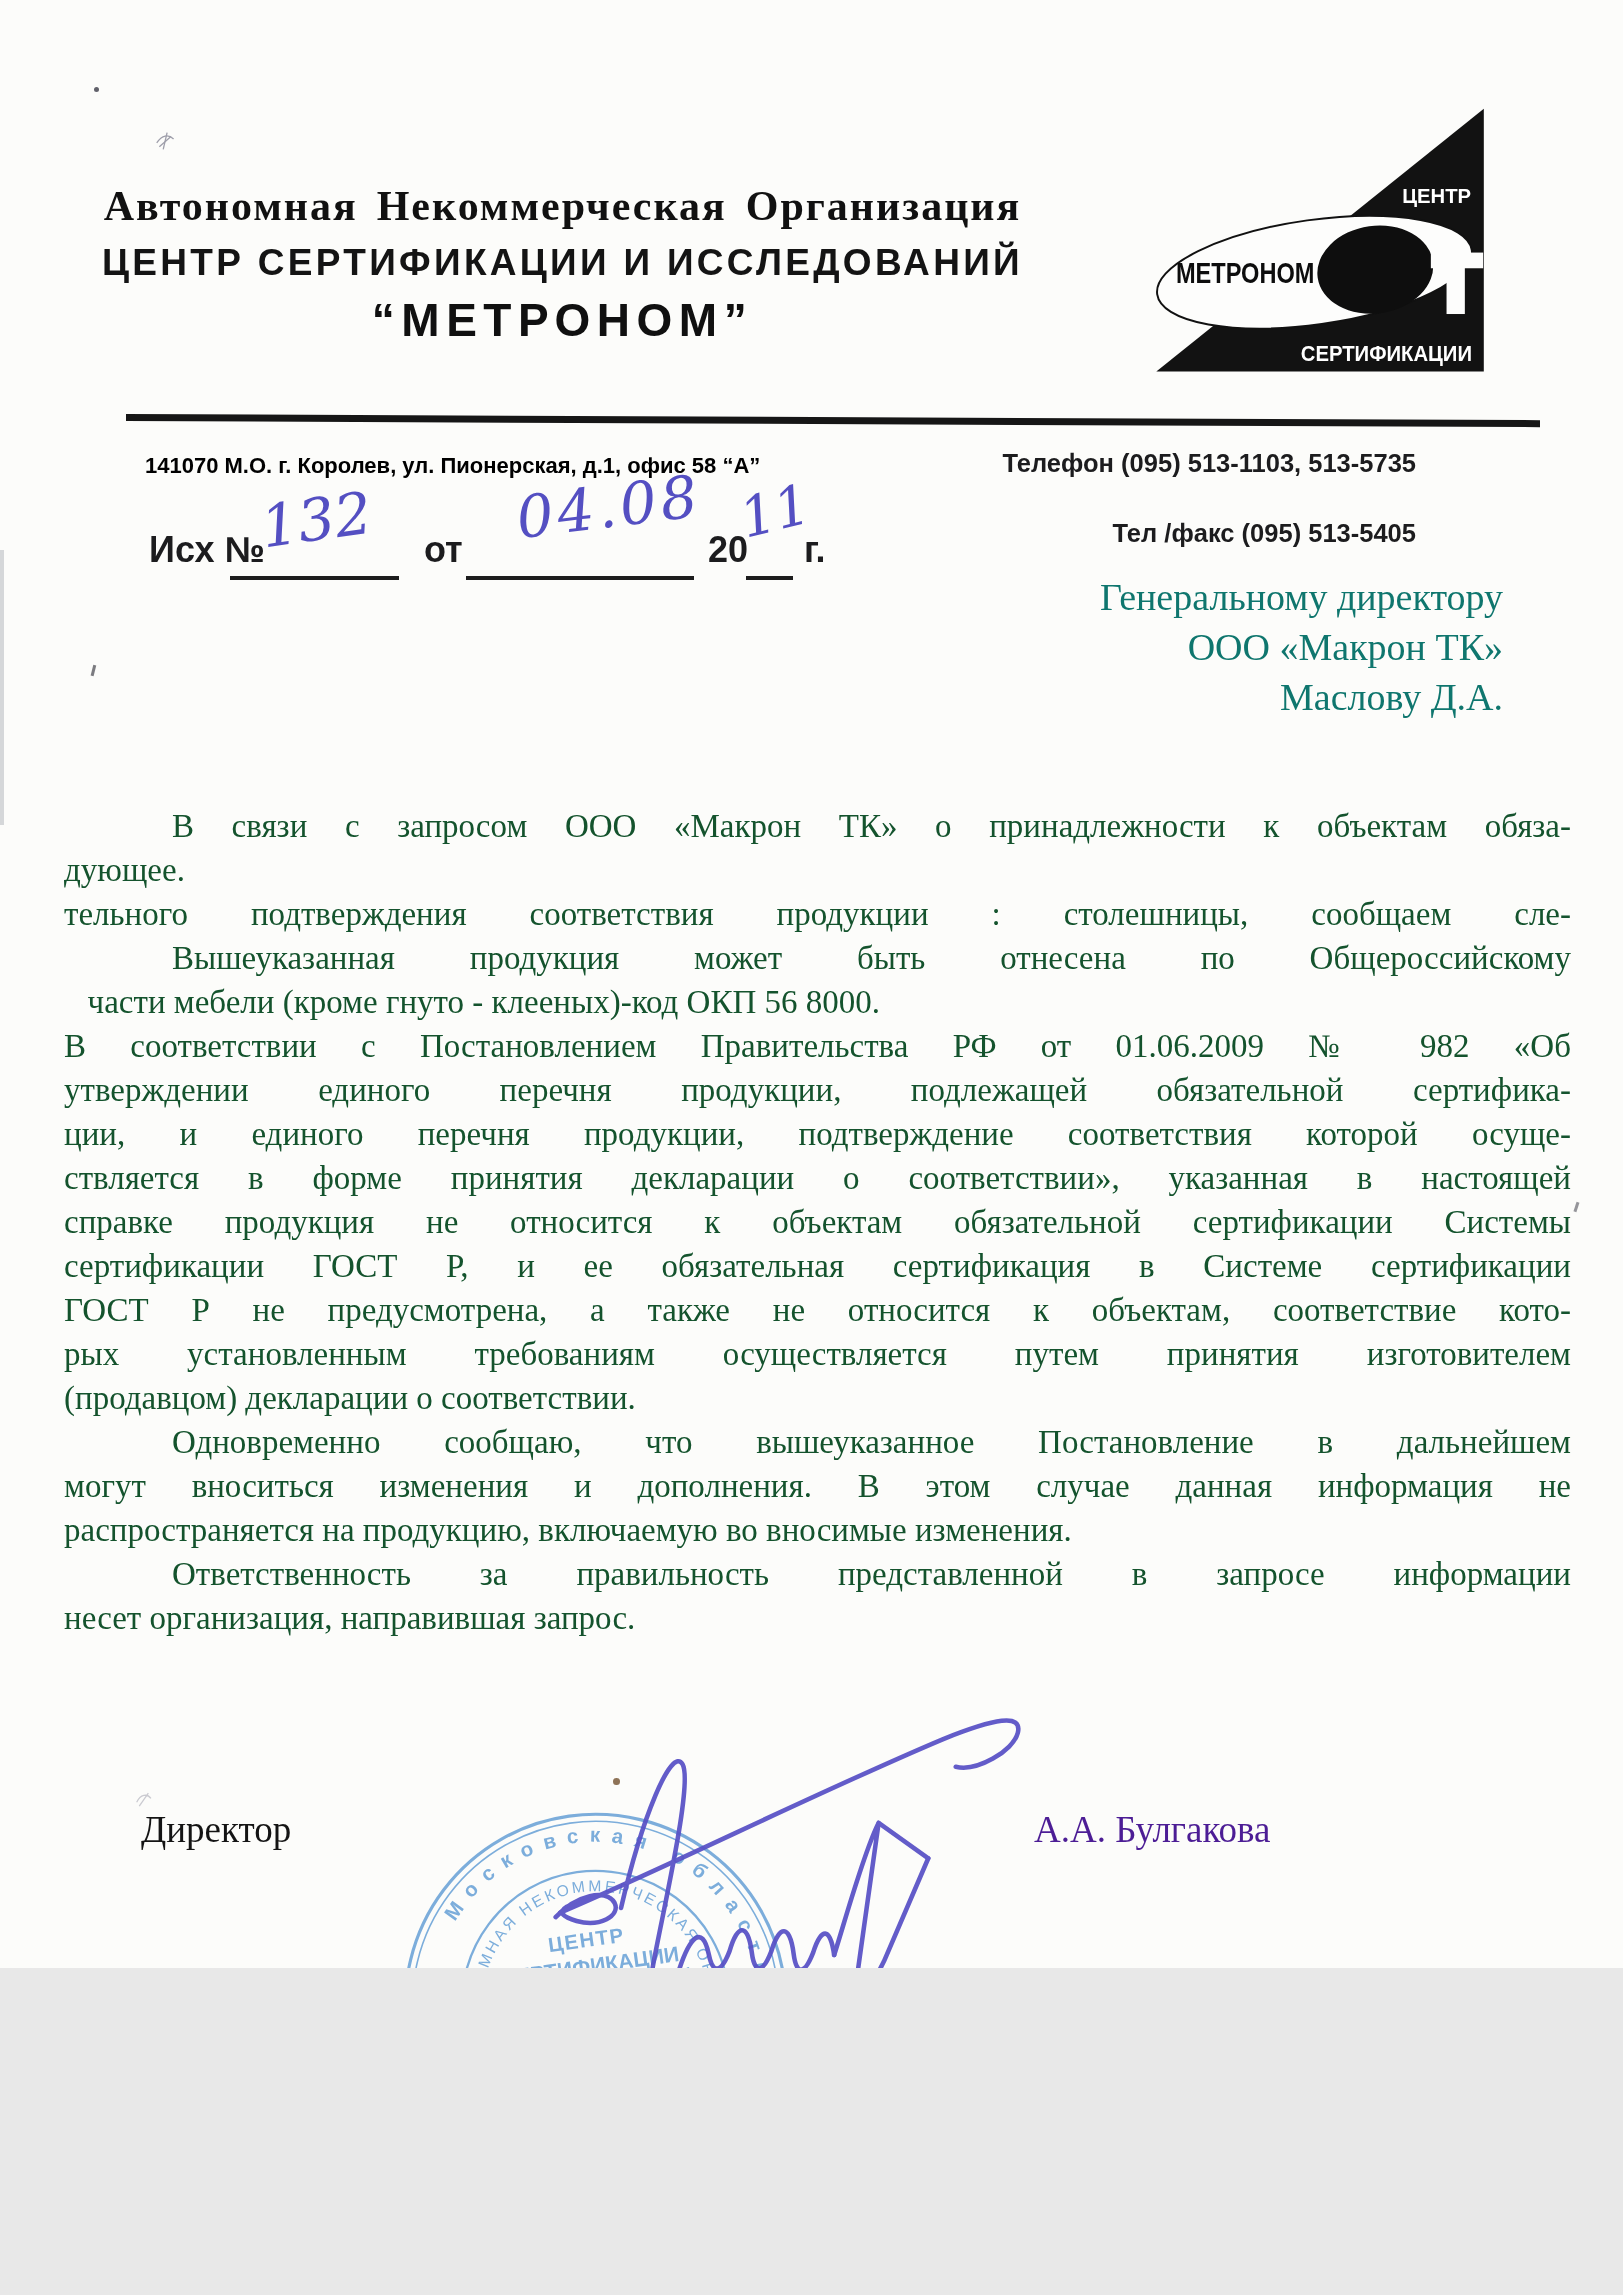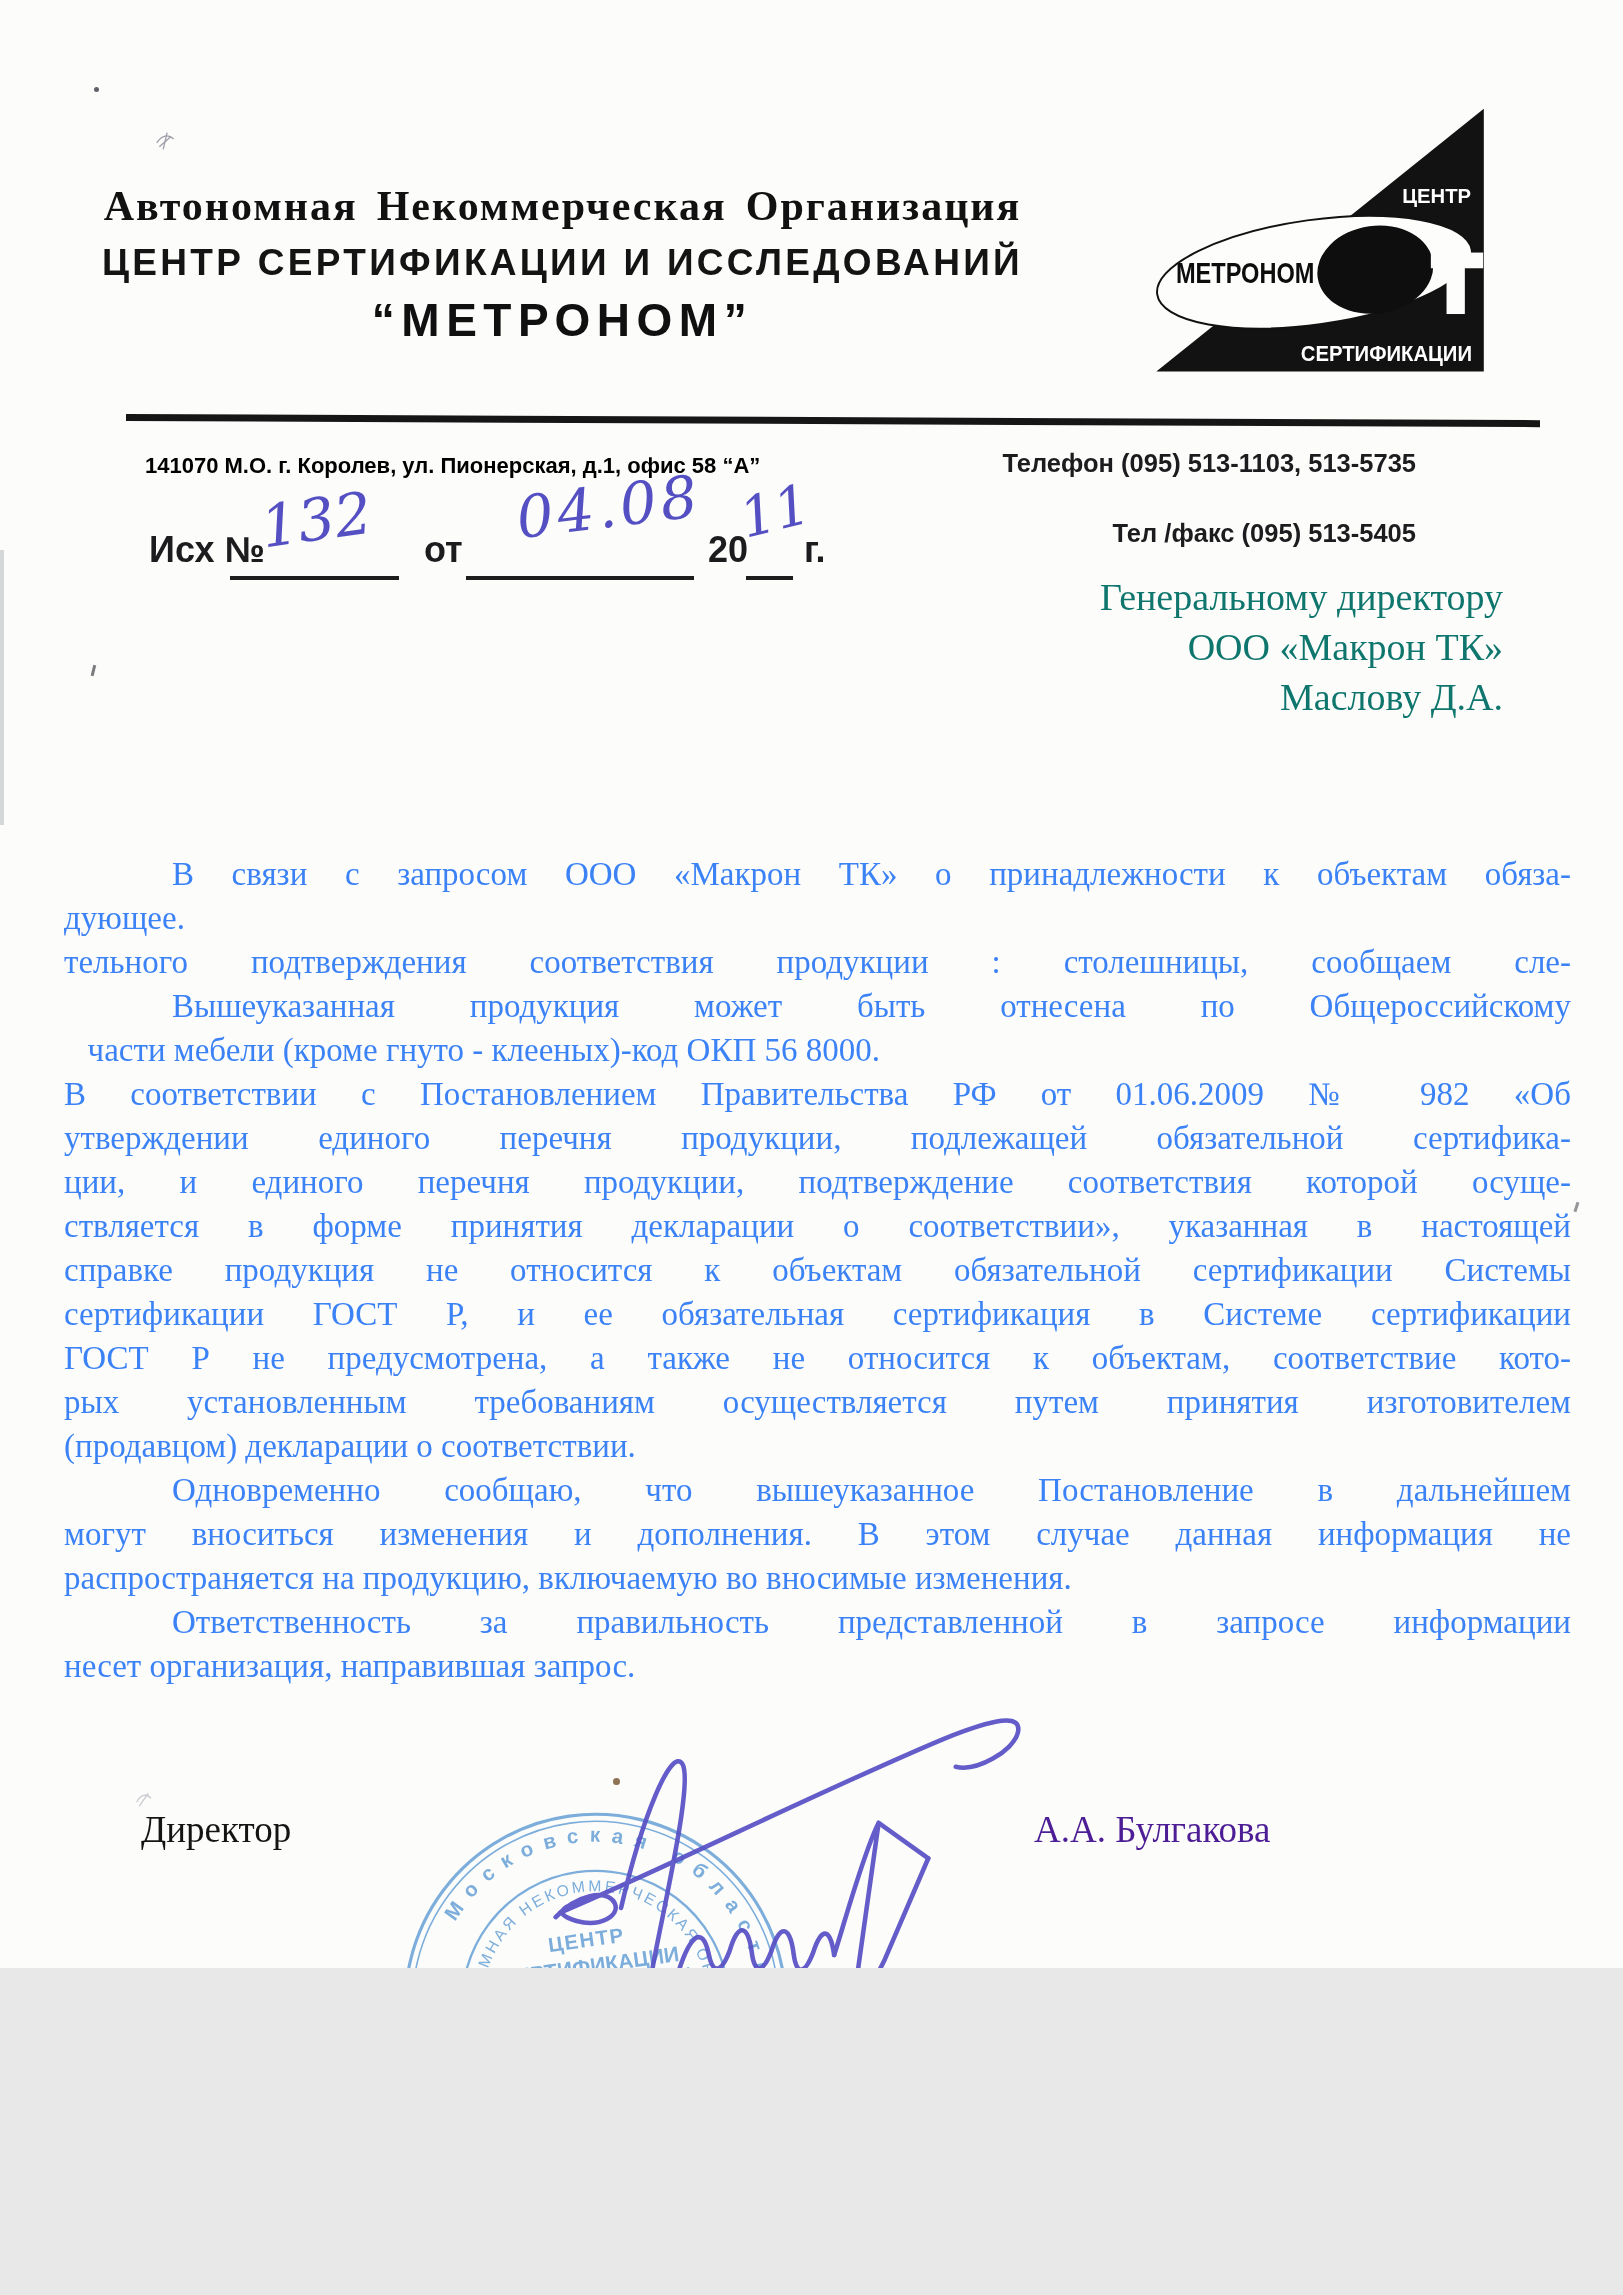--- a/index.html
+++ b/index.html
@@ -25,21 +25,21 @@
   .refline{position:absolute;left:0;top:0;width:1623px;height:0;}
   .ref-label{position:absolute;font-family:"Liberation Sans",sans-serif;font-weight:bold;
              font-size:36px;color:#1c1c1e;top:529px;}
   .ref-ul{position:absolute;height:3.9px;background:#1d1d1d;top:576px;}
   .hw{position:absolute;font-family:"DejaVu Serif",serif;font-style:italic;
       color:#544fc2;z-index:4;}
   
   .recipient{position:absolute;right:120px;top:572px;text-align:right;font-size:38px;
              line-height:50px;color:#0f766e;}
   
-  .body-text{position:absolute;left:64px;top:852px;width:1507px;font-size:33px;color:#3b82f6;}
+  .body-text{position:absolute;left:64px;top:804px;width:1507px;font-size:33px;color:#14532d;}
   .bl{width:100%;height:44px;line-height:44px;text-align:justify;text-align-last:justify;
       box-sizing:border-box;}
   .bl.ind{padding-left:108px;}
   .bl.pad{padding-left:23.6px;}
   .bl.end{text-align-last:left;}
   
   .sig-role{position:absolute;left:141px;top:1808px;font-size:37px;color:#141414;}
   .sig-name{position:absolute;left:1034px;top:1808px;font-size:37px;color:#4c1d95;}
   .stamp-box{position:absolute;left:399px;top:1808px;width:393px;height:393px;z-index:3;opacity:.85;}
   .sig-box{position:absolute;left:537px;top:1687px;width:576px;height:353px;z-index:5;opacity:.92;}

